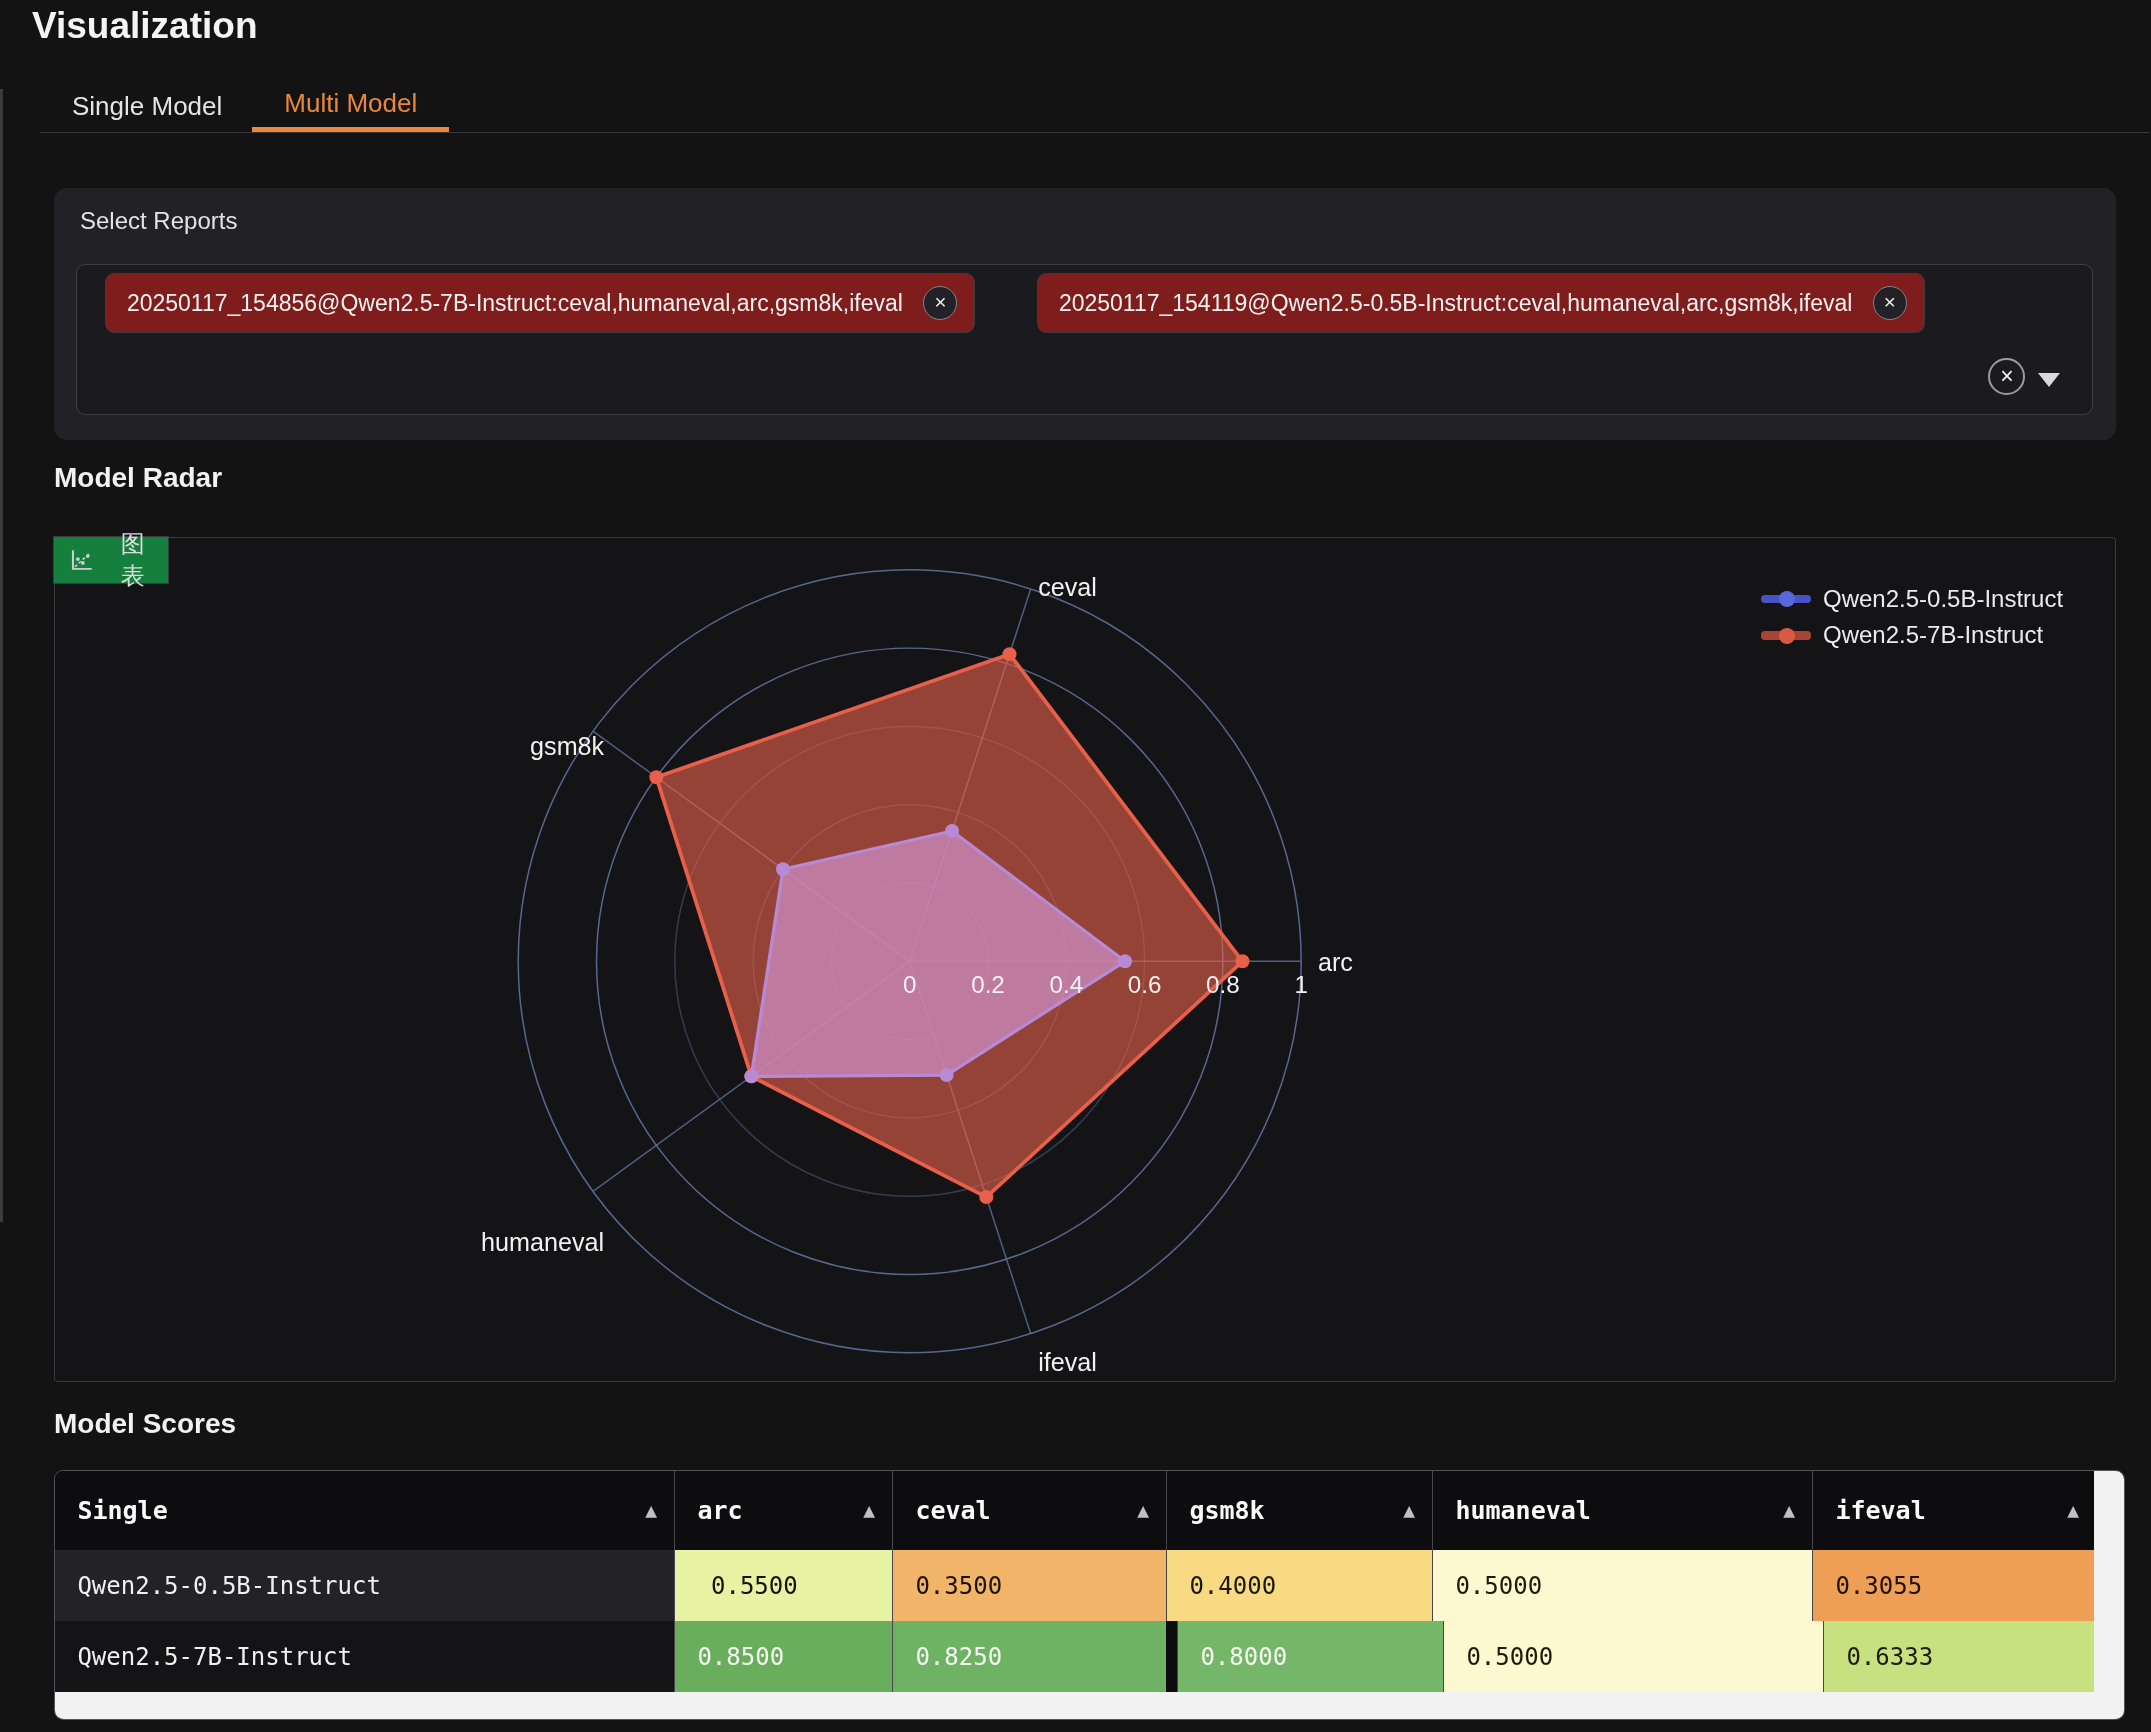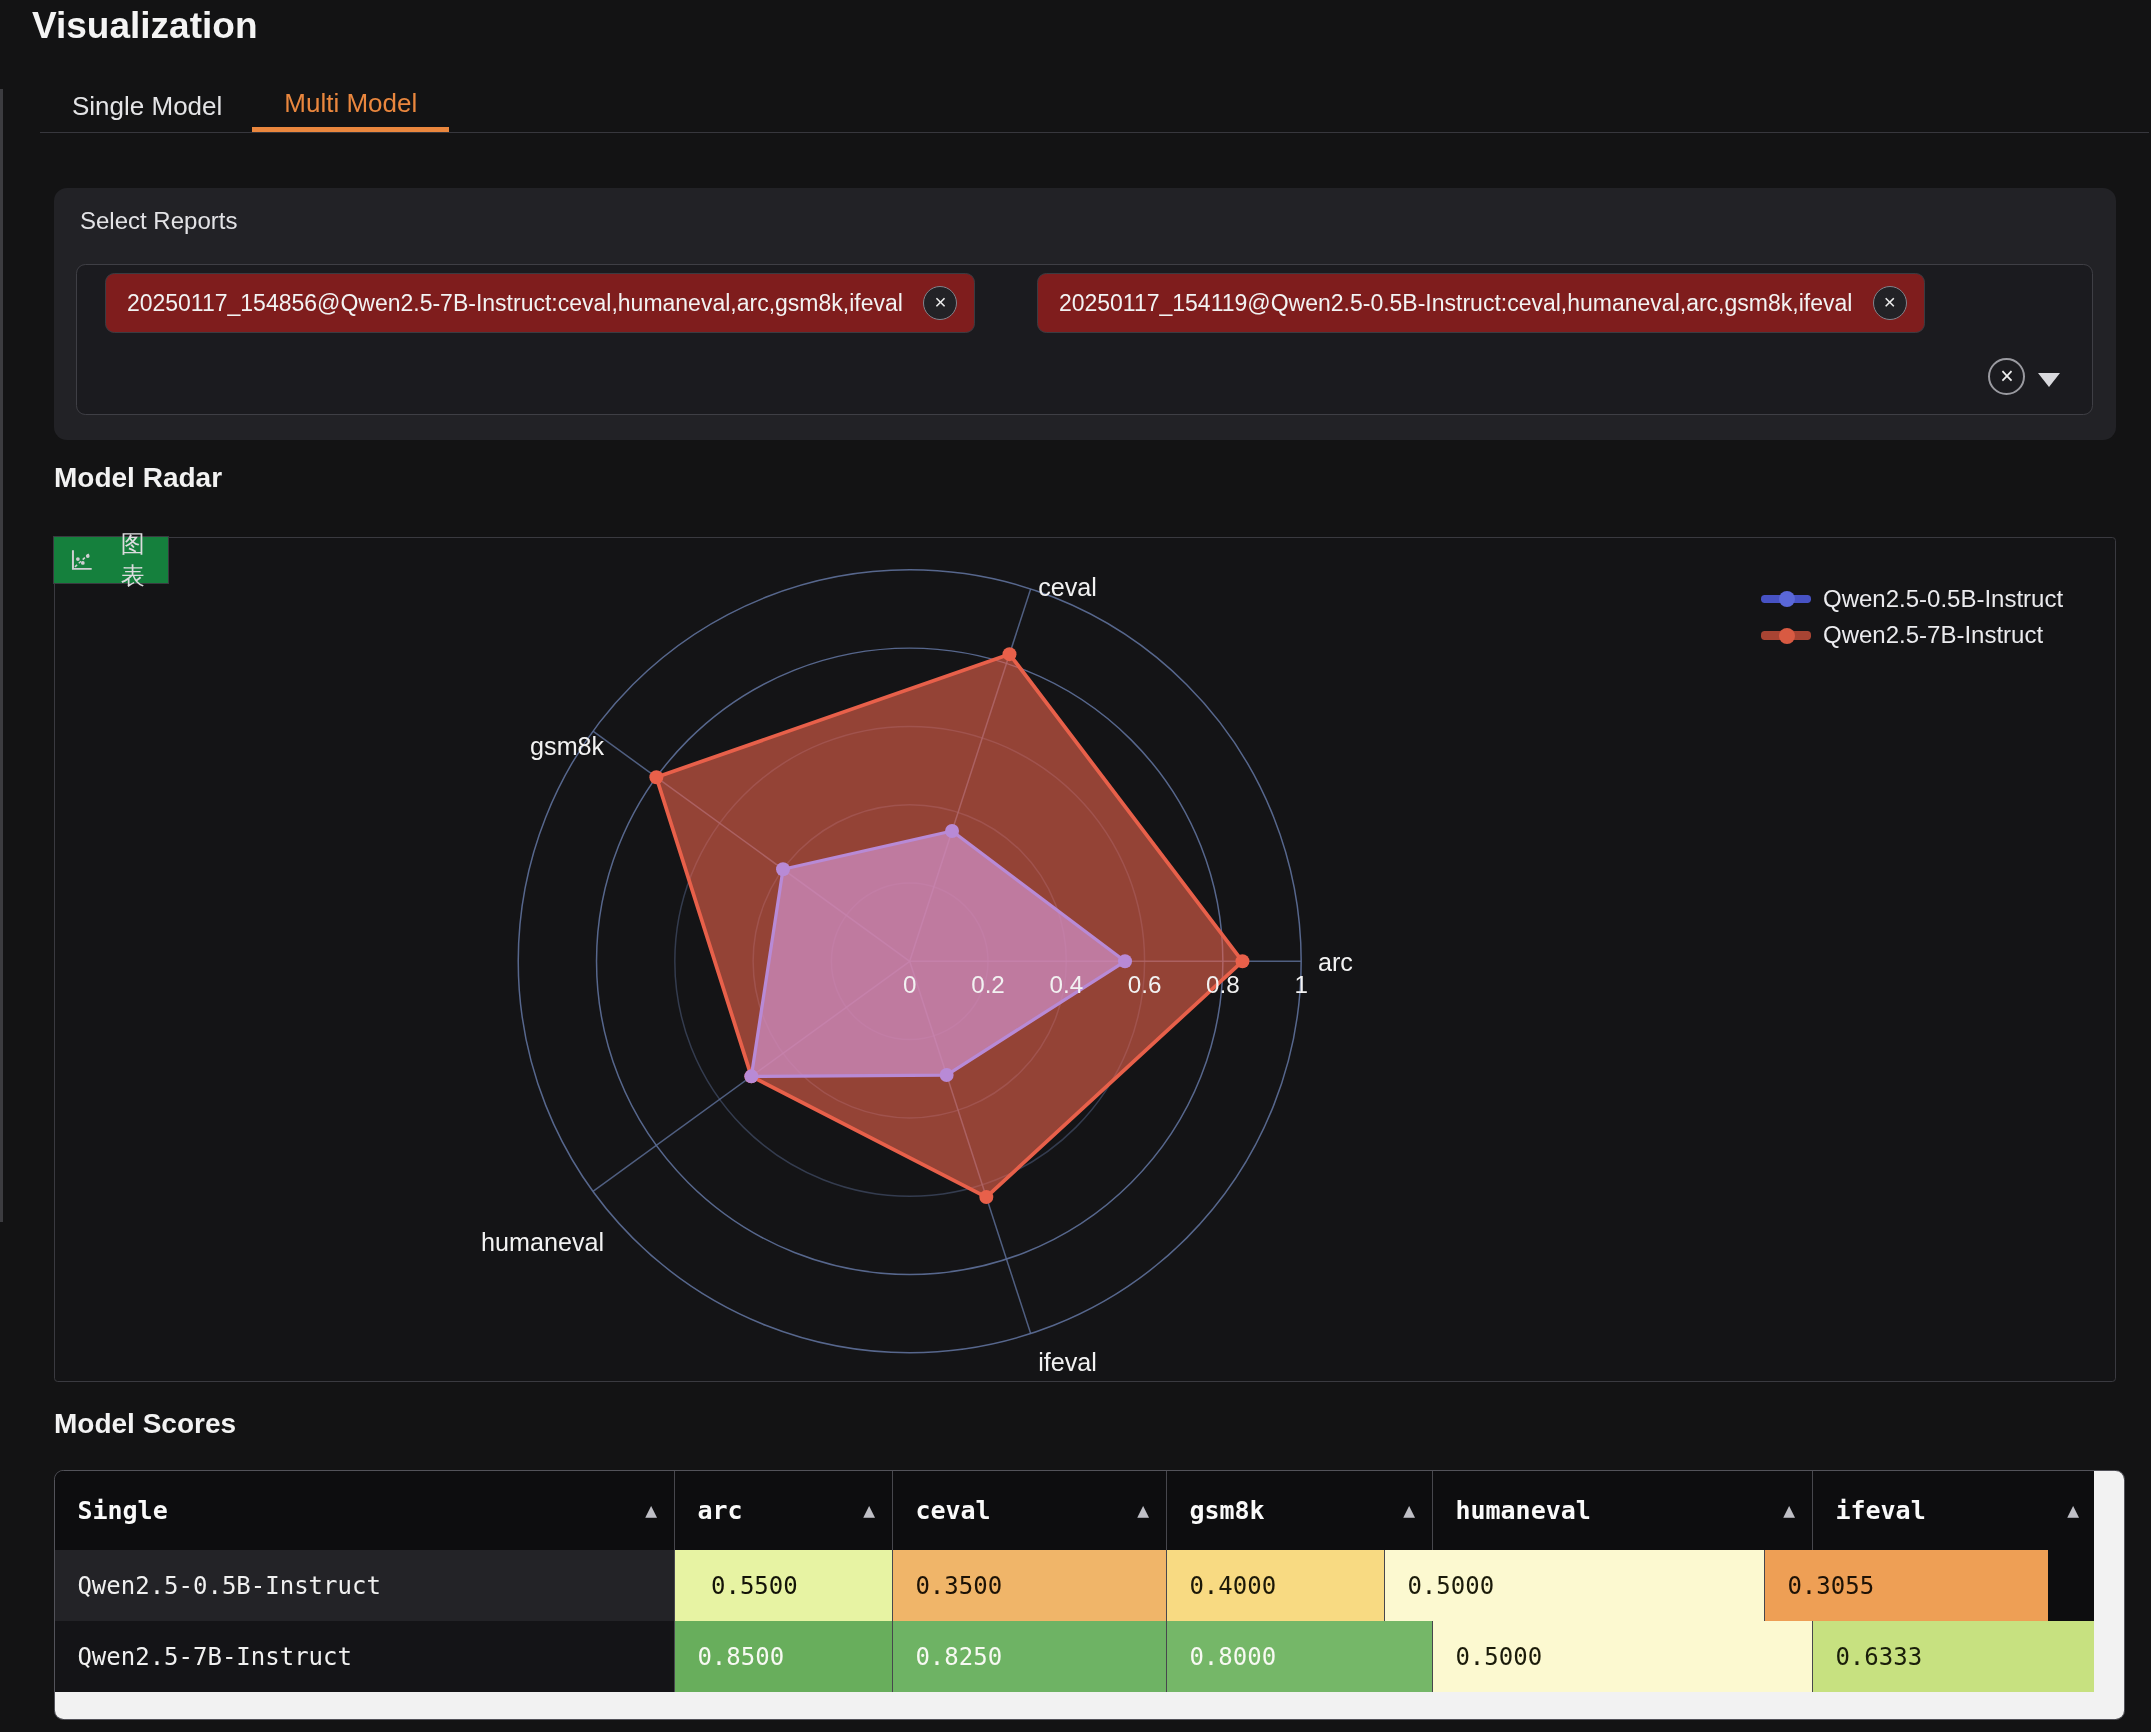--- a/index.html
+++ b/index.html
@@ -190,29 +190,29 @@
         <div class="th" style="width: 284px;">
           <span>ifeval</span>
           <span class="sort-icon">▲</span>
         </div>
       </div>
     <div id="tbody">
         <div class="tr">
           <div class="td" style="width: 619px; background: rgb(35, 35, 39);">Qwen2.5-0.5B-Instruct</div>
           <div class="td" style="width: 218px; background: rgb(231, 243, 163); color: rgb(19, 19, 8); padding-left: 36px;">0.5500</div>
           <div class="td" style="width: 274px; background: rgb(240, 181, 105); color: rgb(28, 18, 6);">0.3500</div>
-          <div class="td" style="width: 218px; background: rgb(248, 218, 130); color: rgb(28, 24, 8);">0.4000</div>
+          <div class="td" style="width: 266px; background: rgb(248, 218, 130); color: rgb(28, 24, 8);">0.4000</div>
           <div class="td" style="width: 380px; background: rgb(252, 249, 208); color: rgb(27, 27, 10);">0.5000</div>
           <div class="td" style="width: 284px; background: rgb(238, 159, 85); color: rgb(30, 18, 6);">0.3055</div>
         </div>
         <div class="tr">
           <div class="td" style="width: 619px; background: rgb(20, 20, 23);">Qwen2.5-7B-Instruct</div>
           <div class="td" style="width: 218px; background: rgb(104, 174, 92); color: rgb(247, 249, 242);">0.8500</div>
           <div class="td" style="width: 274px; background: rgb(110, 179, 100); color: rgb(247, 249, 242);">0.8250</div>
-          <div class="td" style="width: 266px; background: rgb(117, 183, 104); color: rgb(247, 249, 242);">0.8000</div>
+          <div class="td" style="width: 266px; background: rgb(117, 183, 104); color: rgb(247, 249, 242); margin-left: 11px;">0.8000</div>
           <div class="td" style="width: 380px; background: rgb(252, 249, 208); color: rgb(27, 27, 10);">0.5000</div>
           <div class="td" style="width: 284px; background: rgb(199, 225, 128); color: rgb(26, 30, 10);">0.6333</div>
         </div>
       </div>
     <div class="vscroll"></div>
     <div class="hscroll"></div>
   </div>
 
 </div>
 

